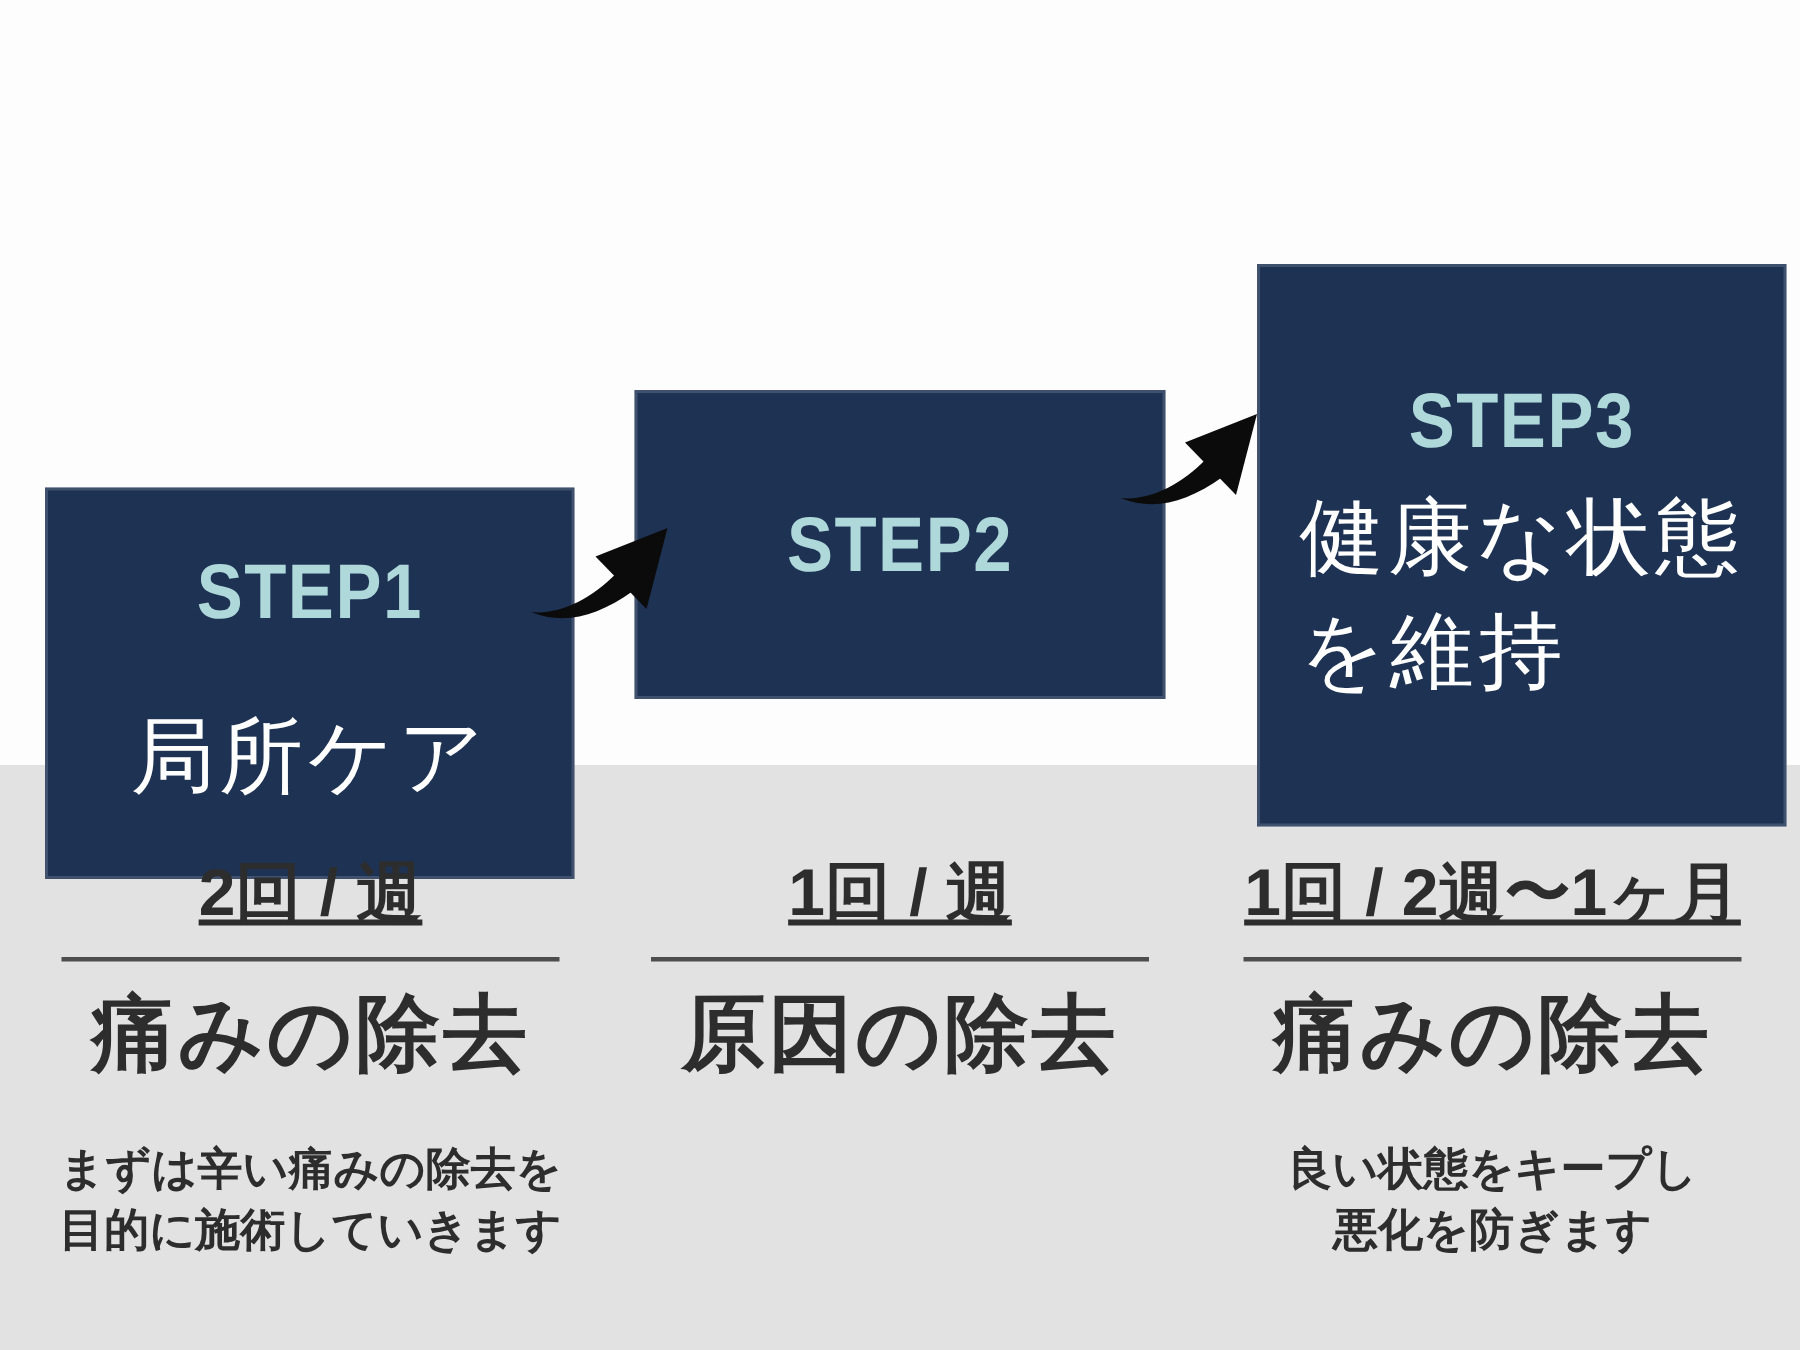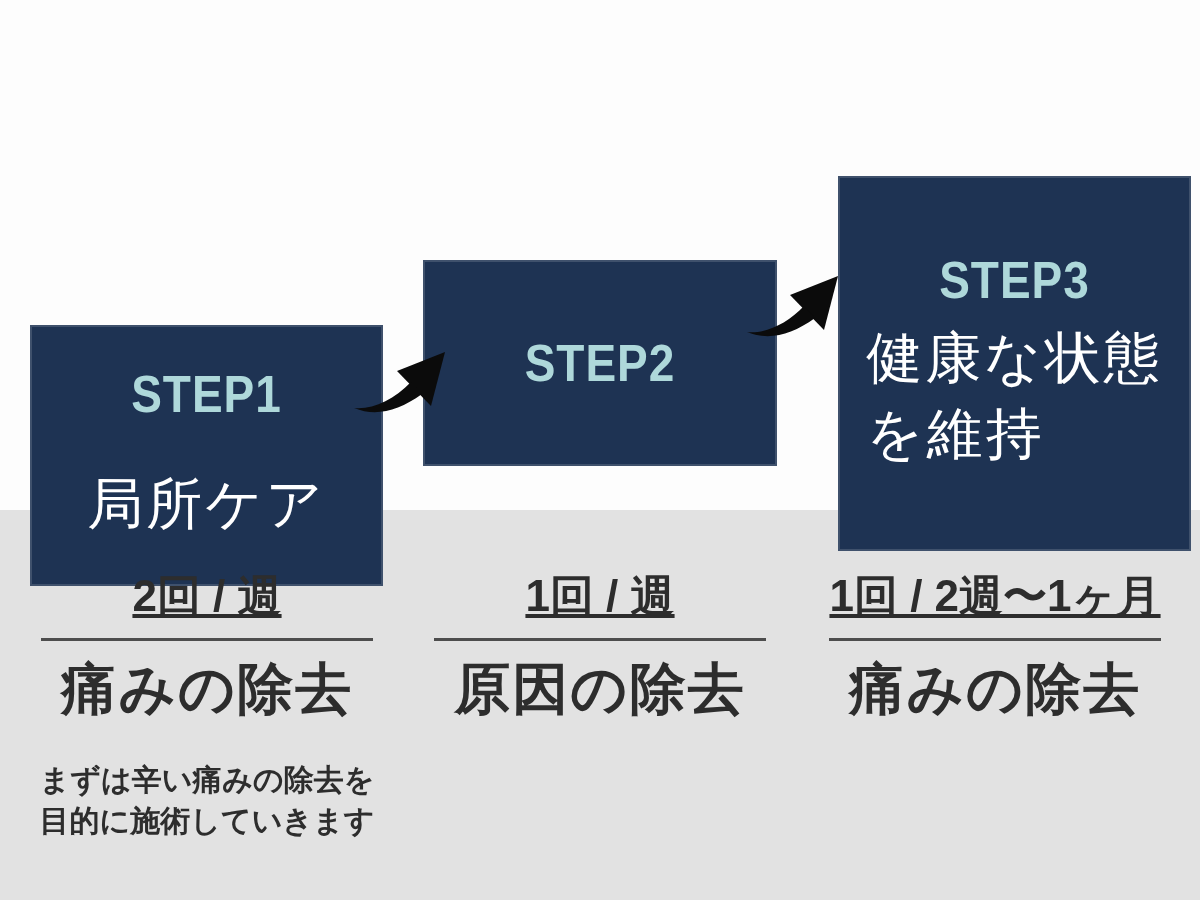--- a/index.html
+++ b/index.html
@@ -124,15 +124,17 @@
   <div class="col col2">
     <div class="frequency">1回 / 週</div>
     <div class="divider"></div>
     <div class="headline">原因の除去</div>
   </div>
 
   <div class="col col3">
     <div class="frequency">1回 / 2週〜1ヶ月</div>
     <div class="divider"></div>
     <div class="headline">痛みの除去</div>
+    <div class="description">良い状態をキープし
+悪化を防ぎます</div>
   </div>
 
 </div>
 
 </body></html>

